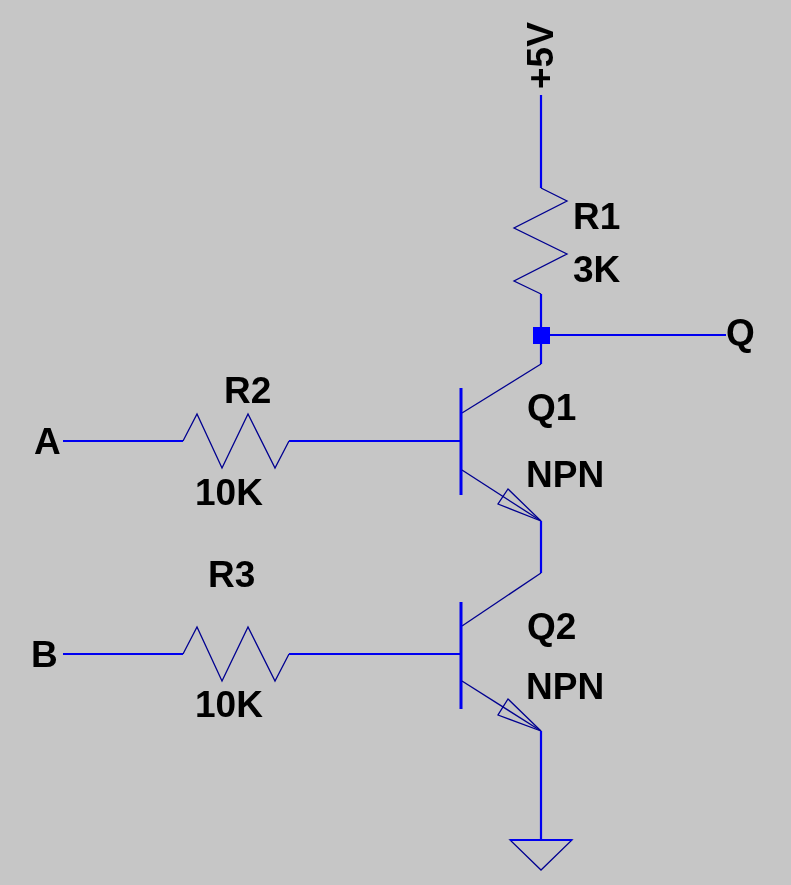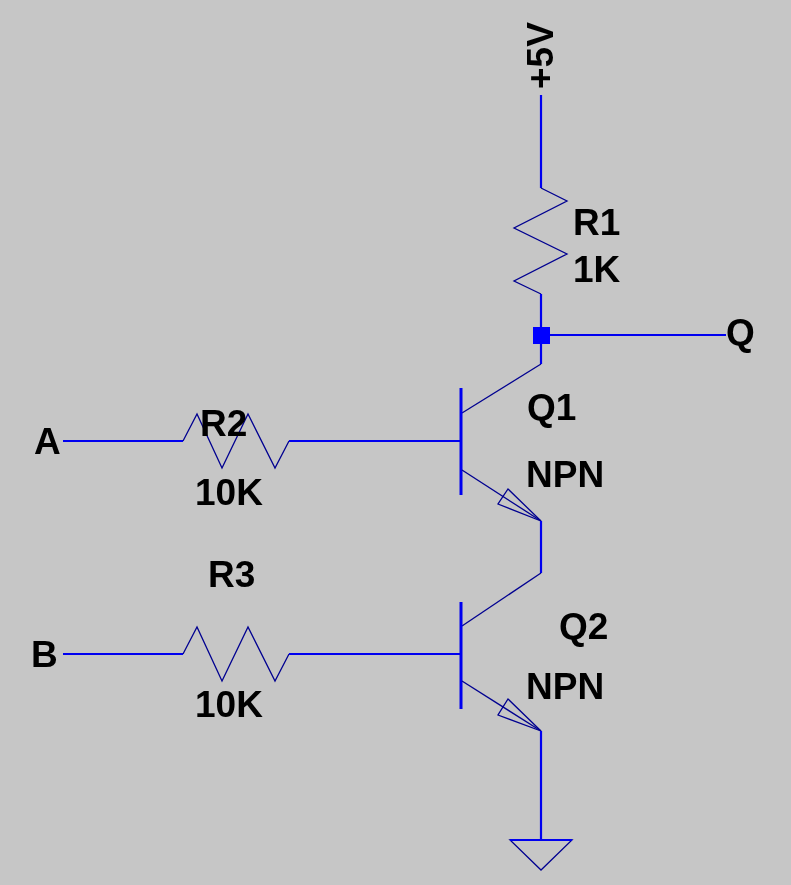--- a/index.html
+++ b/index.html
@@ -65,32 +65,32 @@
   <polyline class="t" points="183,654 197,627 222,681 248,627 275,681 289,654"></polyline>
   <line class="w" x1="289" y1="654" x2="460" y2="654"></line>
 
   <line class="w" x1="541" y1="731" x2="541" y2="840"></line>
   <polygon class="t" points="510,840 572,840 541,870"></polygon>
   <line class="w" x1="510" y1="840" x2="572" y2="840"></line>
 </svg>
 
 <div class="lbl rot" style="left:522px;top:89px;">+5V</div>
 
-<div class="lbl" style="left:573px;top:204px;">R1</div>
-<div class="lbl" style="left:573px;top:251px;">1K</div>
+<div class="lbl" style="left:573px;top:198px;">R1</div>
+<div class="lbl" style="left:573px;top:251px;">3K</div>
 
 <div class="lbl" style="left:726px;top:314px;">Q</div>
 
-<div class="lbl" style="left:200px;top:372px;margin-top:33px;">R2</div>
+<div class="lbl" style="left:224px;top:372px;">R2</div>
 <div class="lbl" style="left:195px;top:474px;">10K</div>
 
 <div class="lbl" style="left:34px;top:423px;">A</div>
 
 <div class="lbl" style="left:527px;top:389px;">Q1</div>
 <div class="lbl" style="left:526px;top:456px;">NPN</div>
 
 <div class="lbl" style="left:208px;top:556px;">R3</div>
 <div class="lbl" style="left:195px;top:686px;">10K</div>
 
 <div class="lbl" style="left:31px;top:636px;">B</div>
 
-<div class="lbl" style="left:527px;top:608px;margin-left:32px;">Q2</div>
+<div class="lbl" style="left:527px;top:608px;">Q2</div>
 <div class="lbl" style="left:526px;top:668px;">NPN</div>
 
 </body></html>

